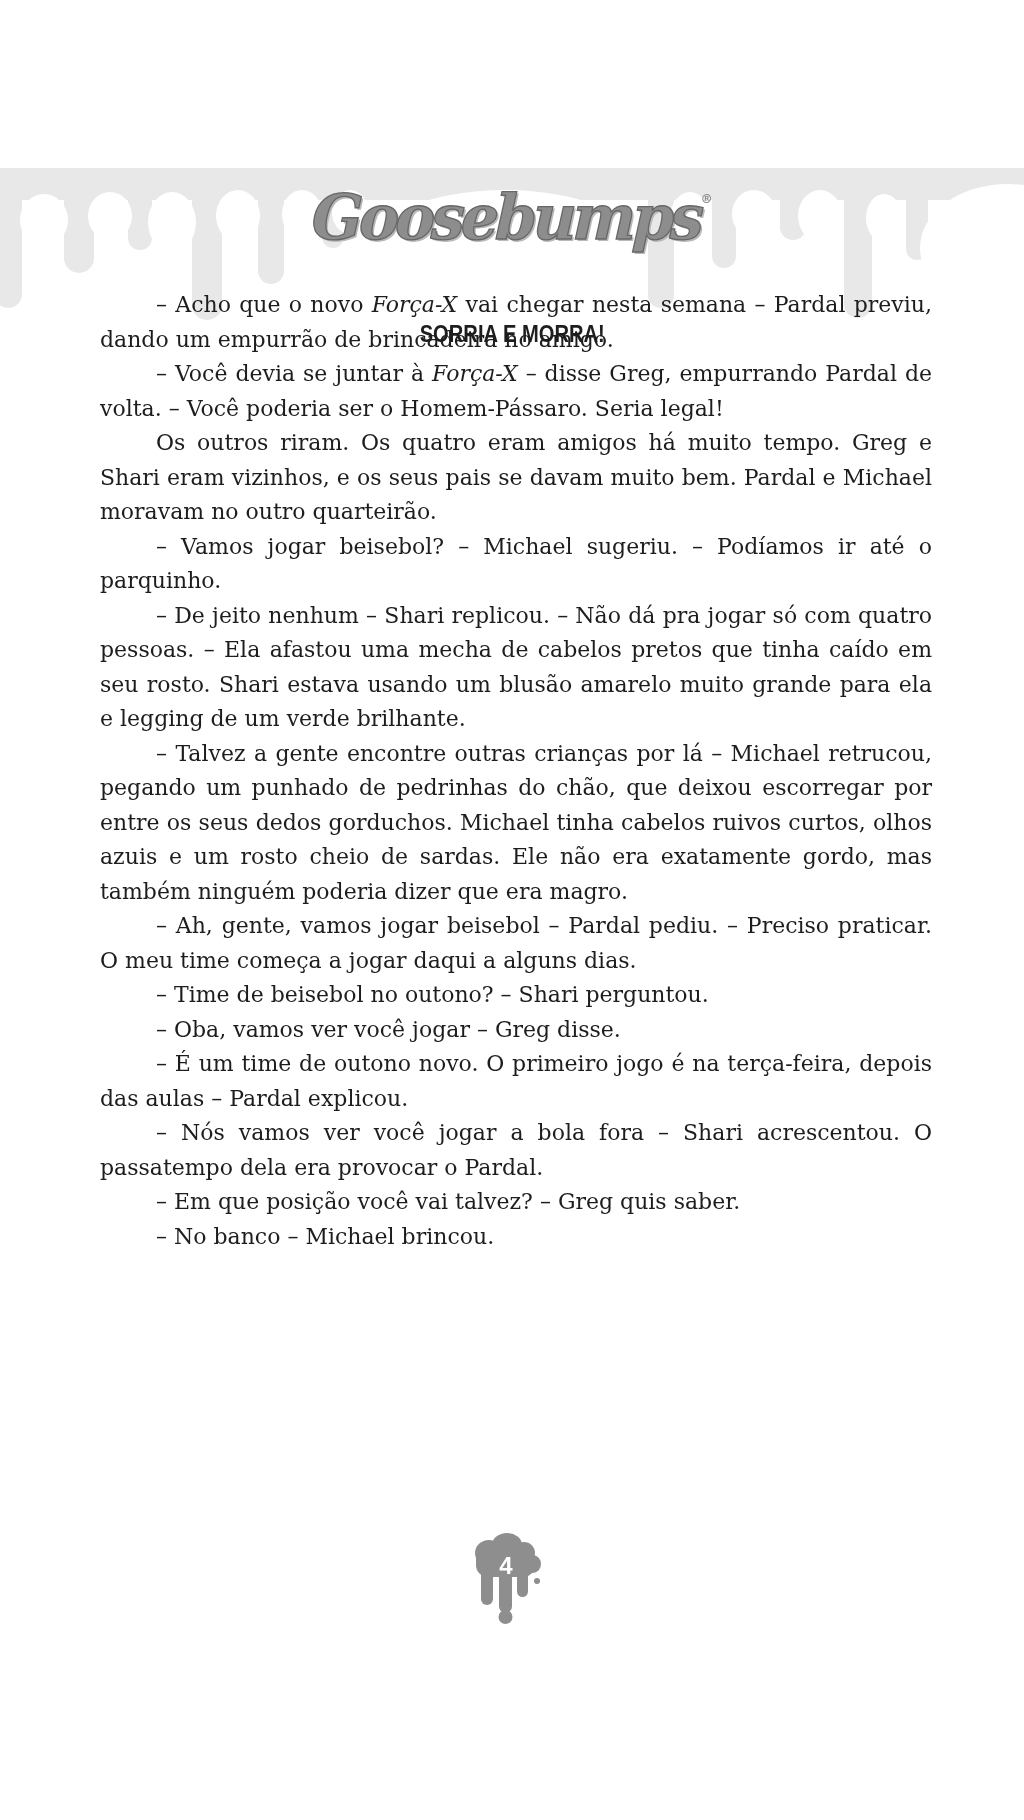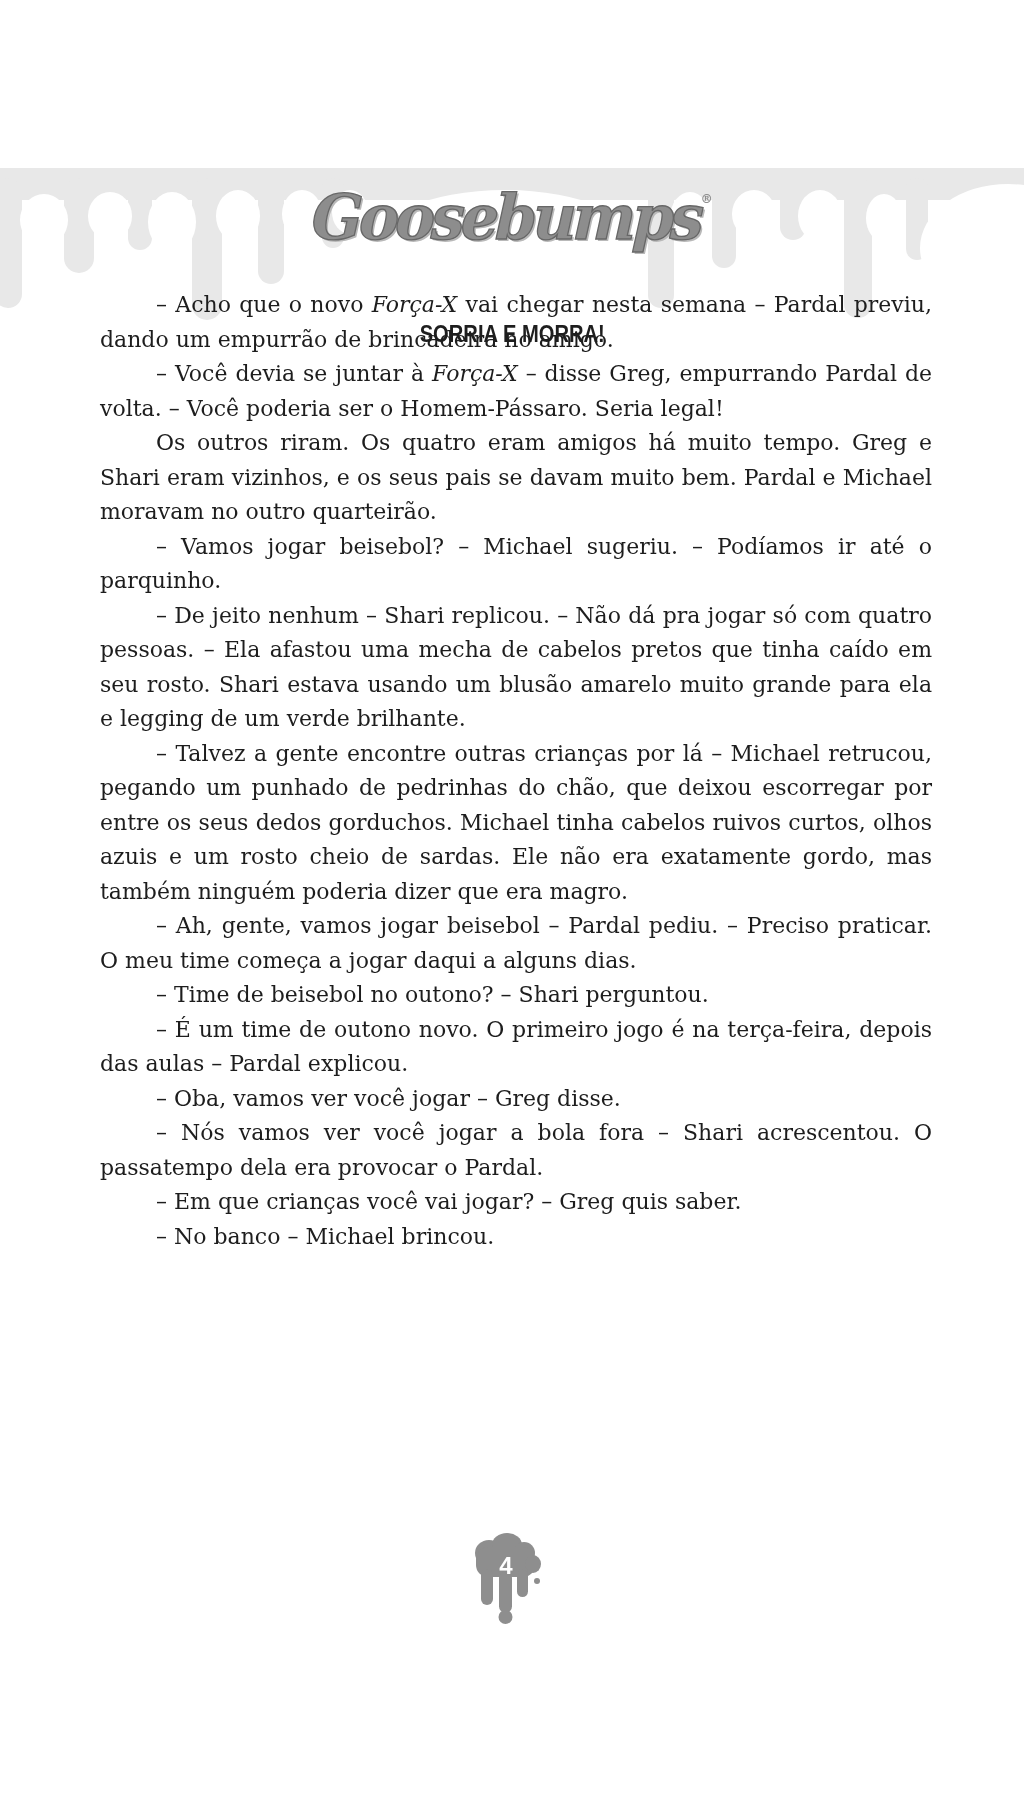--- a/index.html
+++ b/index.html
@@ -134,24 +134,24 @@
 
   <div class="body-text">
       <p><span>– Acho que o novo </span><i>Força-X</i><span> vai chegar nesta semana – Pardal previu, dando um empurrão de brincadeira no amigo.</span></p>
       <p><span>– Você devia se juntar à </span><i>Força-X</i><span> – disse Greg, empurrando Pardal de volta. – Você poderia ser o Homem-Pássaro. Seria legal!</span></p>
       <p><span>Os outros riram. Os quatro eram amigos há muito tempo. Greg e Shari eram vizinhos, e os seus pais se davam muito bem. Pardal e Michael moravam no outro quarteirão.</span></p>
       <p><span>– Vamos jogar beisebol? – Michael sugeriu. – Podíamos ir até o parquinho.</span></p>
       <p><span>– De jeito nenhum – Shari replicou. – Não dá pra jogar só com quatro pessoas. – Ela afastou uma mecha de cabelos pretos que tinha caído em seu rosto. Shari estava usando um blusão amarelo muito grande para ela e legging de um verde brilhante.</span></p>
       <p><span>– Talvez a gente encontre outras crianças por lá – Michael retrucou, pegando um punhado de pedrinhas do chão, que deixou escorregar por entre os seus dedos gorduchos. Michael tinha cabelos ruivos curtos, olhos azuis e um rosto cheio de sardas. Ele não era exatamente gordo, mas também ninguém poderia dizer que era magro.</span></p>
       <p><span>– Ah, gente, vamos jogar beisebol – Pardal pediu. – Preciso praticar. O meu time começa a jogar daqui a alguns dias.</span></p>
       <p><span>– Time de beisebol no outono? – Shari perguntou.</span></p>
+      <p><span>– Oba, vamos ver você jogar – Greg disse.</span></p>
       <p><span>– É um time de outono novo. O primeiro jogo é na terça-feira, depois das aulas – Pardal explicou.</span></p>
-      <p><span>– Oba, vamos ver você jogar – Greg disse.</span></p>
       <p><span>– Nós vamos ver você jogar a bola fora – Shari acrescentou. O passatempo dela era provocar o Pardal.</span></p>
-      <p><span>– Em que crianças você vai jogar? – Greg quis saber.</span></p>
+      <p><span>– Em que posição você vai talvez? – Greg quis saber.</span></p>
       <p><span>– No banco – Michael brincou.</span></p>
     </div>
 
   <svg class="splat" viewBox="0 0 74 102" xmlns="http://www.w3.org/2000/svg" aria-hidden="true">
     <g fill="#8e8e8e">
       <ellipse cx="20" cy="22" rx="14" ry="13"></ellipse>
       <ellipse cx="38" cy="14" rx="15" ry="12"></ellipse>
       <ellipse cx="55" cy="22" rx="11" ry="11"></ellipse>
       <rect x="7" y="16" width="59" height="30" rx="12"></rect>
       <ellipse cx="64" cy="33" rx="8" ry="9"></ellipse>

